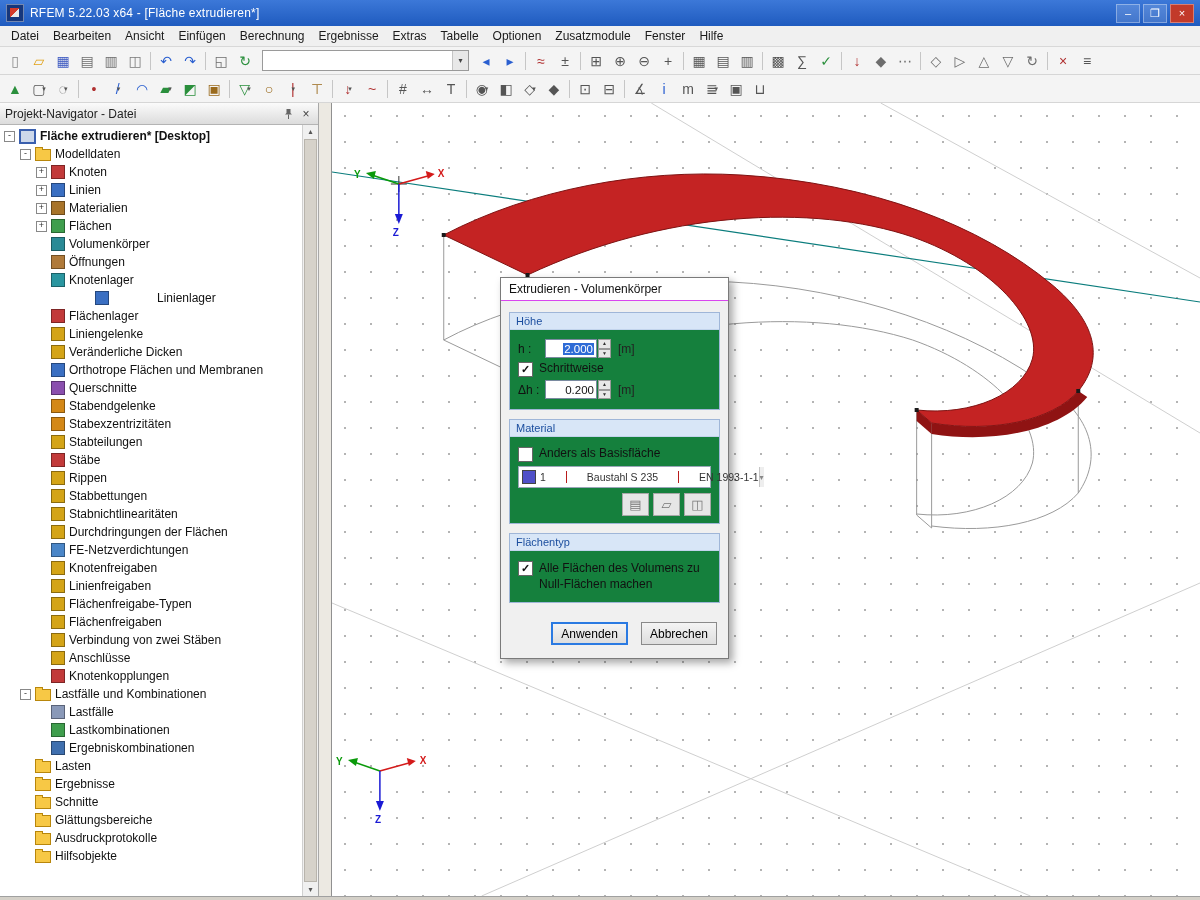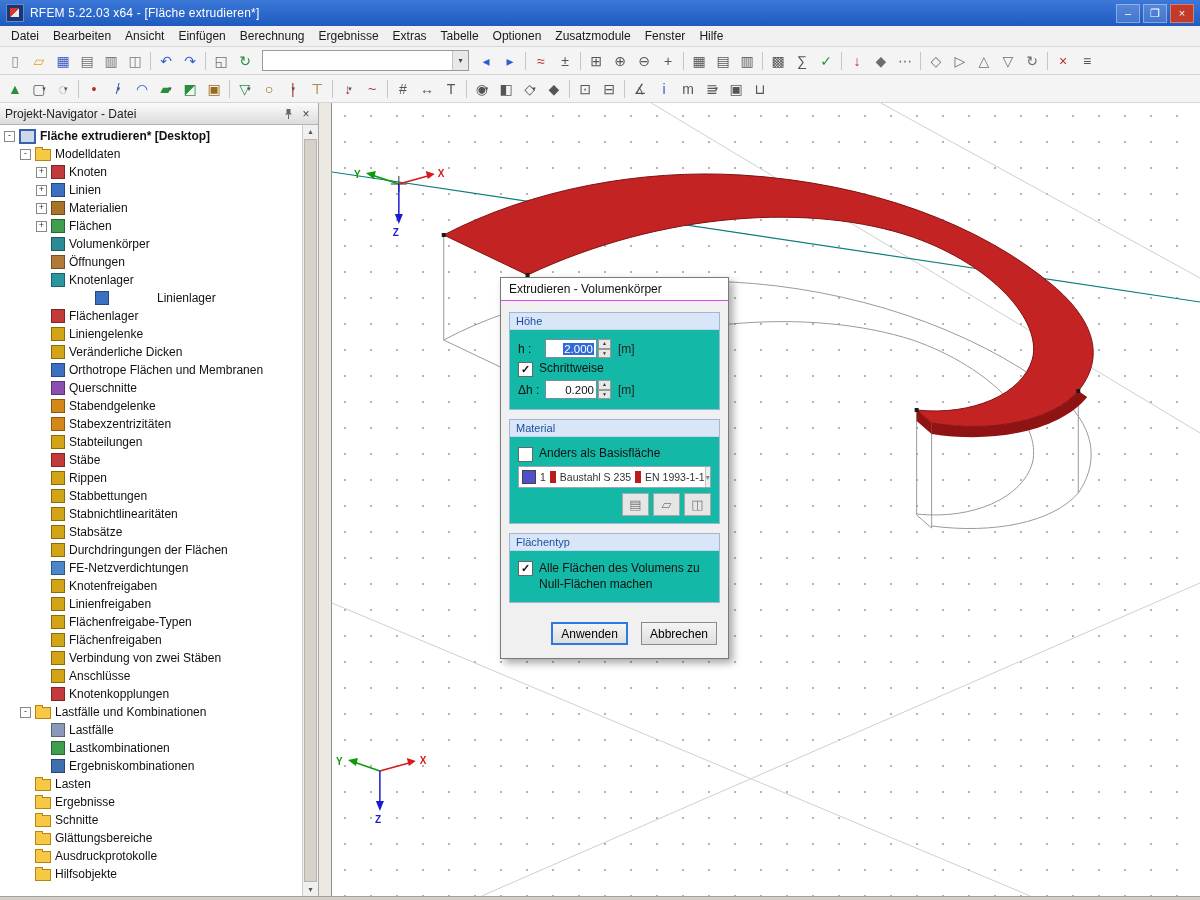--- a/index.html
+++ b/index.html
@@ -78,21 +78,21 @@
   
   .statusbar{height:6px;background:#d4d0c8;border-top:1px solid #a0a0a0}
 
   
   .dialog{position:absolute;left:500px;top:277px;width:227px;height:380px;background:#f0f0f0;
           border:1px solid #7a7a7a;box-shadow:4px 4px 8px rgba(0,0,0,.35);z-index:10;
           display:flex;flex-direction:column}
   .dlg-title{height:22px;line-height:22px;background:#fff;border-bottom:1px solid #d946ef;
              padding-left:8px;font-size:12px;color:#111;flex:0 0 auto}
   .dlg-body{padding:11px 8px 0;flex:1}
-  .group{border:1px solid #9fb6d8;background:#14b8a6;margin-bottom:9px}
+  .group{border:1px solid #9fb6d8;background:#15803d;margin-bottom:9px}
   .group-caption{background:#d8e6f7;color:#1a4d9e;font-size:11px;padding:2px 6px;
                  border-bottom:1px solid #c2d4ec}
   .group-body{padding:6px 8px 7px}
   .row{display:flex;align-items:center;margin:3px 0}
   .fld-label{width:27px;flex:0 0 auto}
   .input{width:46px;height:17px;background:#fff;border:1px solid #7a8aa0;display:inline-flex;
          align-items:center;justify-content:flex-end;padding:0 2px;font-size:11.5px}
   .sel{background:#2e6bd6;color:#fff;padding:0 1px}
   .spinner{width:13px;height:19px;display:inline-flex;flex-direction:column;flex:0 0 auto;
            margin-left:1px}
@@ -100,21 +100,21 @@
       display:flex;align-items:center;justify-content:center;color:#333}
   .unit{margin-left:7px;color:#222}
   .cb-row{gap:6px;align-items:flex-start}
   .cb{width:13px;height:13px;background:#fff;border:1px solid #666;display:inline-flex;
       align-items:center;justify-content:center;font-size:11px;color:#111;flex:0 0 auto;margin-top:1px}
   .cb.checked::after{content:"✓";font-weight:bold;margin-top:-1px}
   .mat-combo{height:20px;background:#fff;border:1px solid #9aa6b8;display:flex;align-items:center;
              padding-left:3px;font-size:10.5px;color:#333;margin:4px 0 5px}
   .swatch{width:12px;height:12px;border:1px solid #444;flex:0 0 auto;margin-right:4px}
   .seg{white-space:nowrap}
-  .seg + .seg{border-left:6px solid #b91c1c;padding-left:4px;margin-left:4px}
+  .seg + .seg{border-left:1px solid #b91c1c;padding-left:20px;margin-left:20px}
   .mat-caret{margin-left:auto;width:14px;align-self:stretch;background:#eee;
              border-left:1px solid #c4c4c4;display:flex;align-items:center;justify-content:center;
              font-size:8px;color:#888}
   .mat-btn-row{display:flex;justify-content:flex-end;gap:4px}
   .mat-btn{width:25px;height:21px;background:#e6e6e6;border:1px solid #a8a8a8;color:#777;
            display:flex;align-items:center;justify-content:center;font-size:13px}
   .wrap-label{width:176px;line-height:1.35}
   .dlg-buttons{display:flex;justify-content:flex-end;gap:13px;margin:0 11px 13px 0;flex:0 0 auto}
   .btn{height:23px;min-width:66px;background:linear-gradient(#f4f4f4,#dedede);
        border:1px solid #8a8a8a;font-family:"Liberation Sans",sans-serif;font-size:12px;padding:0 8px}
@@ -489,25 +489,20 @@
           </div>
           <div class="tree-row" style="padding-left: 36px;">
             <span class="expand-spacer"></span>
             <span class="ti-item" style="background: rgb(212, 164, 23);"></span>
             <span class="tree-label">Stabbettungen</span>
           </div>
           <div class="tree-row" style="padding-left: 36px;">
             <span class="expand-spacer"></span>
             <span class="ti-item" style="background: rgb(212, 164, 23);"></span>
             <span class="tree-label">Stabnichtlinearitäten</span>
-          </div>
-          <div class="tree-row" style="padding-left: 36px;">
-            <span class="expand-spacer"></span>
-            <span class="ti-item" style="background: rgb(212, 164, 23);"></span>
-            <span class="tree-label">Stabsätze</span>
           </div>
           <div class="tree-row" style="padding-left: 36px;">
             <span class="expand-spacer"></span>
             <span class="ti-item" style="background: rgb(212, 164, 23);"></span>
             <span class="tree-label">Durchdringungen der Flächen</span>
           </div>
           <div class="tree-row" style="padding-left: 36px;">
             <span class="expand-spacer"></span>
             <span class="ti-item" style="background: rgb(74, 134, 200);"></span>
             <span class="tree-label">FE-Netzverdichtungen</span>

